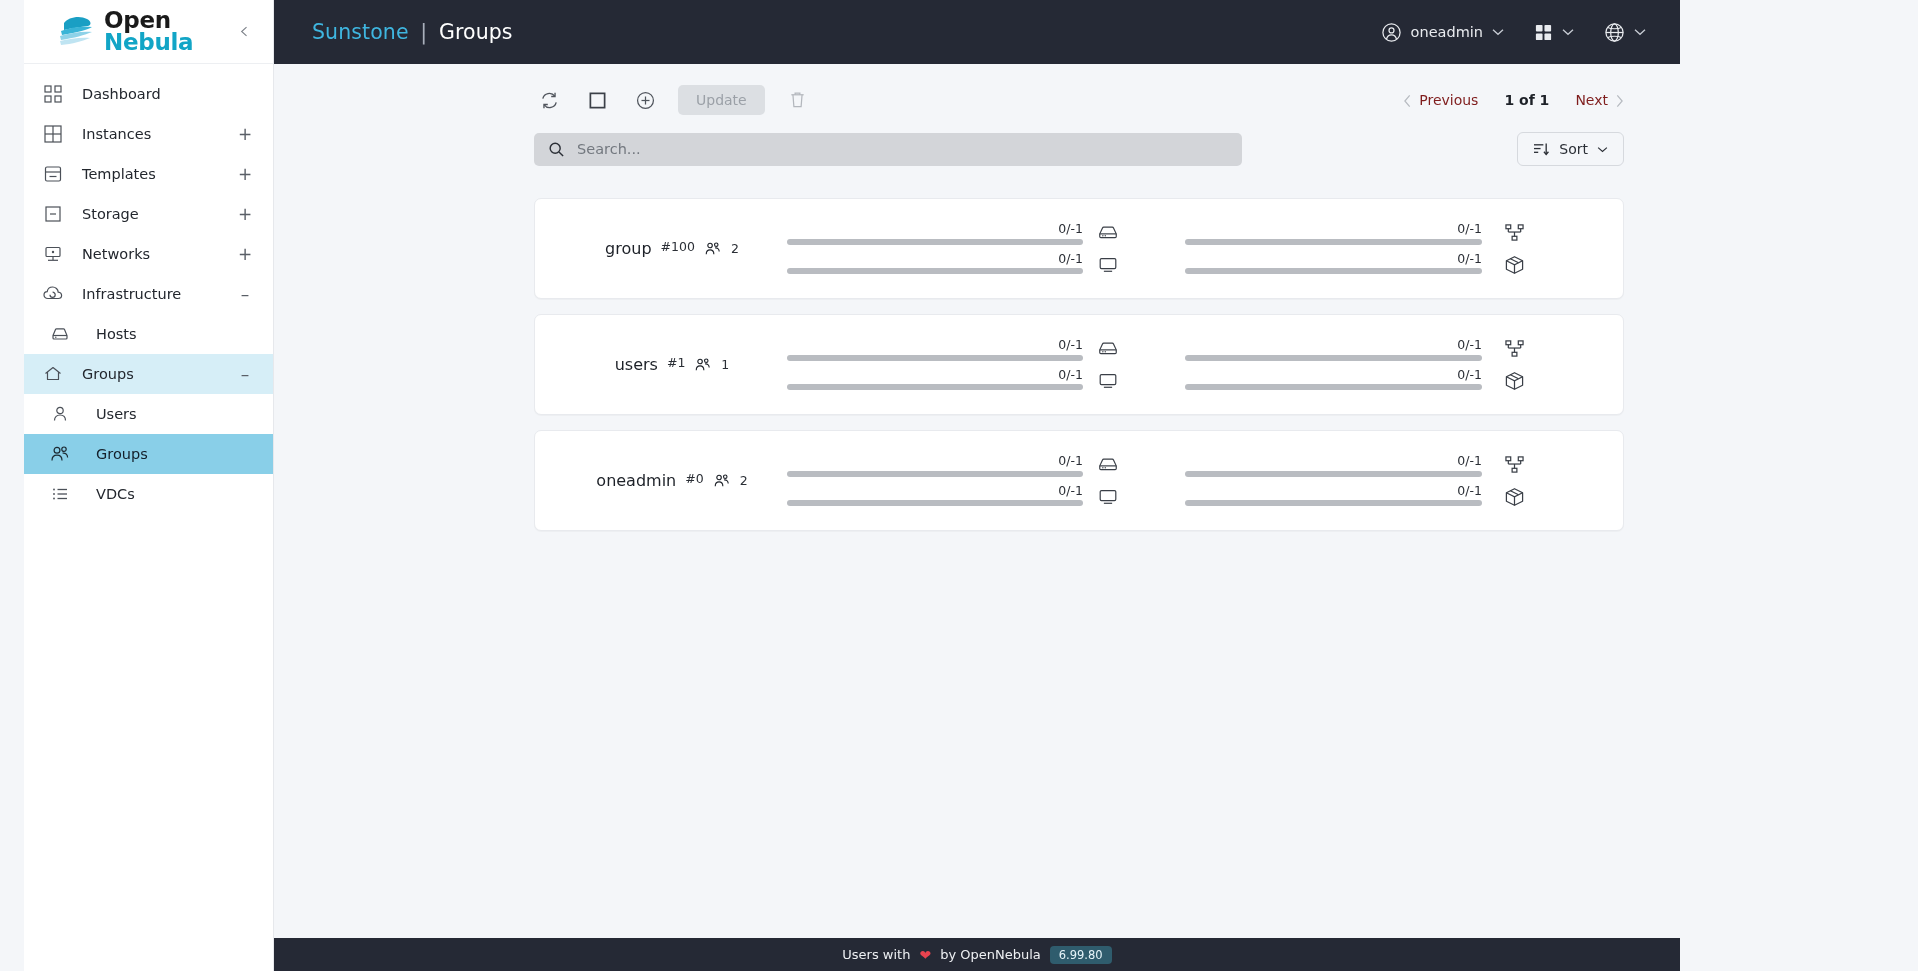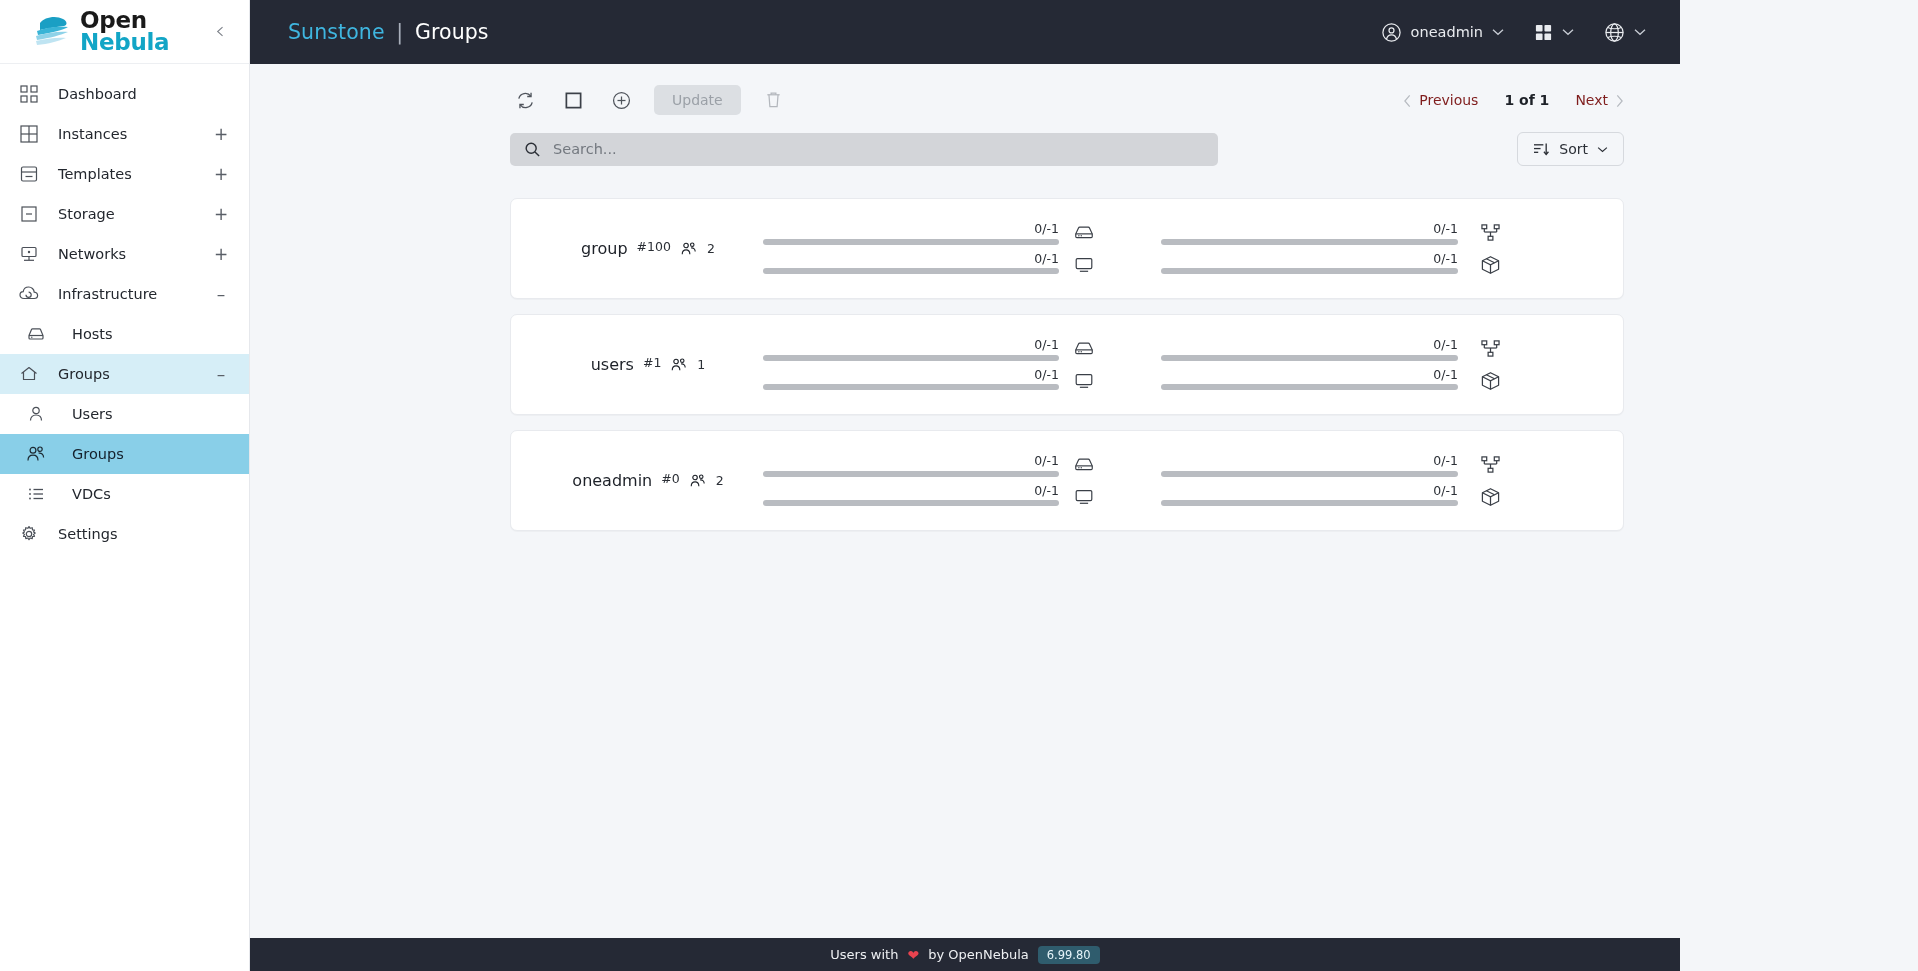--- a/index.html
+++ b/index.html
@@ -2,21 +2,21 @@
 <html><head>
 <meta charset="utf-8">
 <style>
   * { box-sizing: border-box; margin: 0; padding: 0; }
   html, body {
     width: 1918px; height: 971px;
     font-family: "DejaVu Sans", "Liberation Sans", sans-serif;
     background: #f4f6f9;
     overflow: hidden;
   }
-  .app { display: flex; width: 1680px; height: 971px; position: relative; }
+  .app { display: flex; width: 1680px; height: 971px; position: relative; padding-left: 24px; }
 
   
   .sidebar {
     width: 250px; height: 971px; background: #ffffff;
     border-right: 1px solid #e6e8ec;
     display: flex; flex-direction: column; flex: 0 0 250px;
   }
   .logo-row {
     height: 64px; display: flex; align-items: center; justify-content: space-between;
     padding: 0 16px 0 30px; border-bottom: 1px solid #edeff2;
@@ -286,30 +286,20 @@
               <circle cx="4" cy="14.5" r="0.9" fill="#4b5058"></circle>
               <line x1="7.5" y1="5.5" x2="17" y2="5.5" stroke="#4b5058" stroke-width="1.3"></line>
               <line x1="7.5" y1="10" x2="17" y2="10" stroke="#4b5058" stroke-width="1.3"></line>
               <line x1="7.5" y1="14.5" x2="17" y2="14.5" stroke="#4b5058" stroke-width="1.3"></line>
             </svg>
         </span>
         <span class="nav-label">VDCs</span>
         <span class="nav-expander"></span>
       </div>
 
-      <div class="nav-item">
-        <span class="nav-icon">
-          <svg width="20" height="20" viewBox="0 0 20 20">
-              <circle cx="10" cy="10" r="2.7" fill="none" stroke="#4b5058" stroke-width="1.2"></circle>
-              <path d="M10 2.6 L11.2 4.3 L13.2 3.7 L13.5 5.8 L15.5 6 L14.6 7.9 L16.2 9.1 L14.6 10.4 L15.5 12.3 L13.5 12.5 L13.2 14.6 L11.2 14 L10 15.7 L8.8 14 L6.8 14.6 L6.5 12.5 L4.5 12.3 L5.4 10.4 L3.8 9.1 L5.4 7.9 L4.5 6 L6.5 5.8 L6.8 3.7 L8.8 4.3 Z" fill="none" stroke="#4b5058" stroke-width="1.2" stroke-linejoin="round"></path>
-            </svg>
-        </span>
-        <span class="nav-label">Settings</span>
-        <span class="nav-expander"></span>
-      </div>
 
     </nav>
   </aside>
 
   <div class="main">
 
     <header class="topbar">
       <div class="brand">
         <span class="brand-app">Sunstone</span>
         <span class="brand-sep">|</span>

